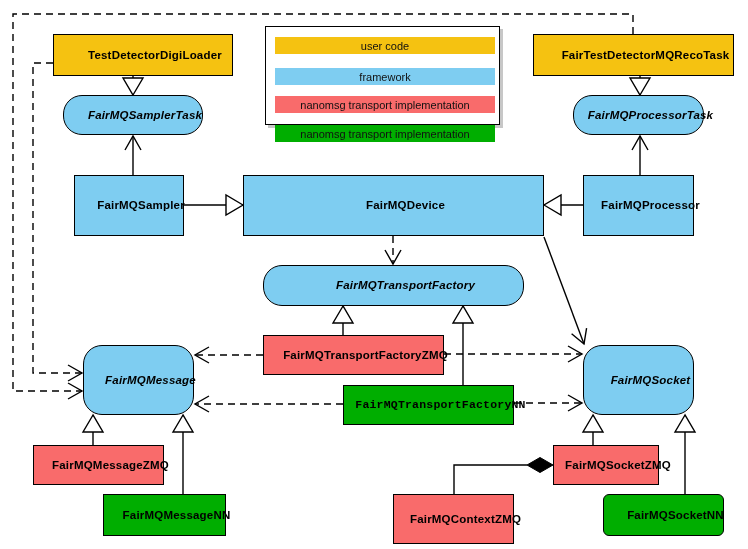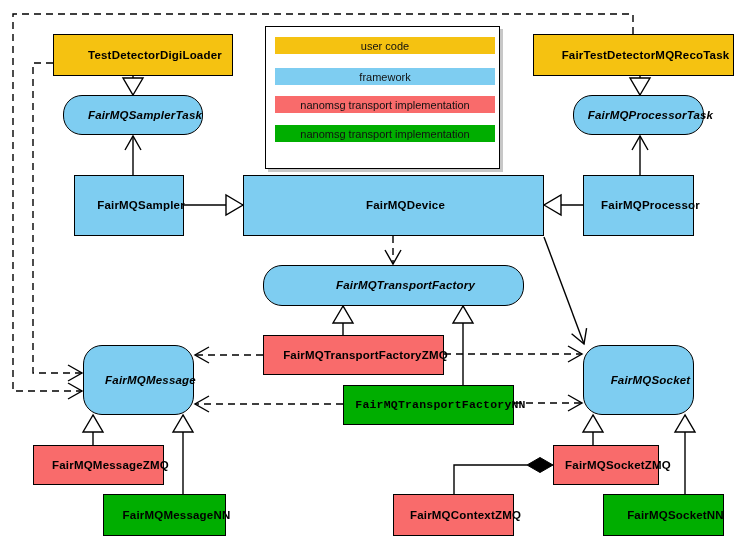--- a/index.html
+++ b/index.html
@@ -21,21 +21,21 @@
     letter-spacing:.2px;
     padding-left:24px;
   }
   .abstract{font-style:italic;border-radius:19px;}
   .yellow{background:#F5C211;}
   .blue{background:#7ECDF1;}
   .red{background:#F96B6B;}
   .green{background:#00AE00;}
   
   #legend{
-    position:absolute;left:265px;top:26px;width:235px;height:143px;
+    position:absolute;left:265px;top:26px;width:235px;height:99px;
     background:#fff;border:1.6px solid #000;box-sizing:border-box;
     box-shadow:3px 3px 0 rgba(153,153,153,.55);
   }
   .legend-bar{
     position:absolute;left:9px;width:220px;height:17px;
     display:flex;align-items:center;justify-content:center;
     font-size:11px;font-weight:normal;color:#111;
   }
   .lb0{top:10px;} .lb1{top:41px;} .lb2{top:69px;} .lb3{top:98px;}
 </style>
@@ -140,17 +140,17 @@
   <div class="node blue abstract" style="left:83px;top:345px;width:111px;height:70px;">FairMQMessage</div>
 
   <div class="node blue abstract" style="left:583px;top:345px;width:111px;height:70px;">FairMQSocket</div>
 
   <div class="node red" style="left:33px;top:445px;width:131px;height:40px;">FairMQMessageZMQ</div>
 
   <div class="node green" style="left:103px;top:494px;width:123px;height:42px;">FairMQMessageNN</div>
 
   <div class="node red" style="left:553px;top:445px;width:106px;height:40px;">FairMQSocketZMQ</div>
 
-  <div class="node red" style="left:393px;top:494px;width:121px;height:42px;">FairMQContextZMQ</div>
+  <div class="node red" style="left:393px;top:494px;width:121px;height:50px;">FairMQContextZMQ</div>
 
-  <div class="node green" style="left:603px;top:494px;width:121px;height:42px;">FairMQSocketNN</div>
+  <div class="node green" style="left:603px;top:494px;width:121px;height:42px;border-radius:6px;">FairMQSocketNN</div>
 
 </div>
 
 </body></html>

